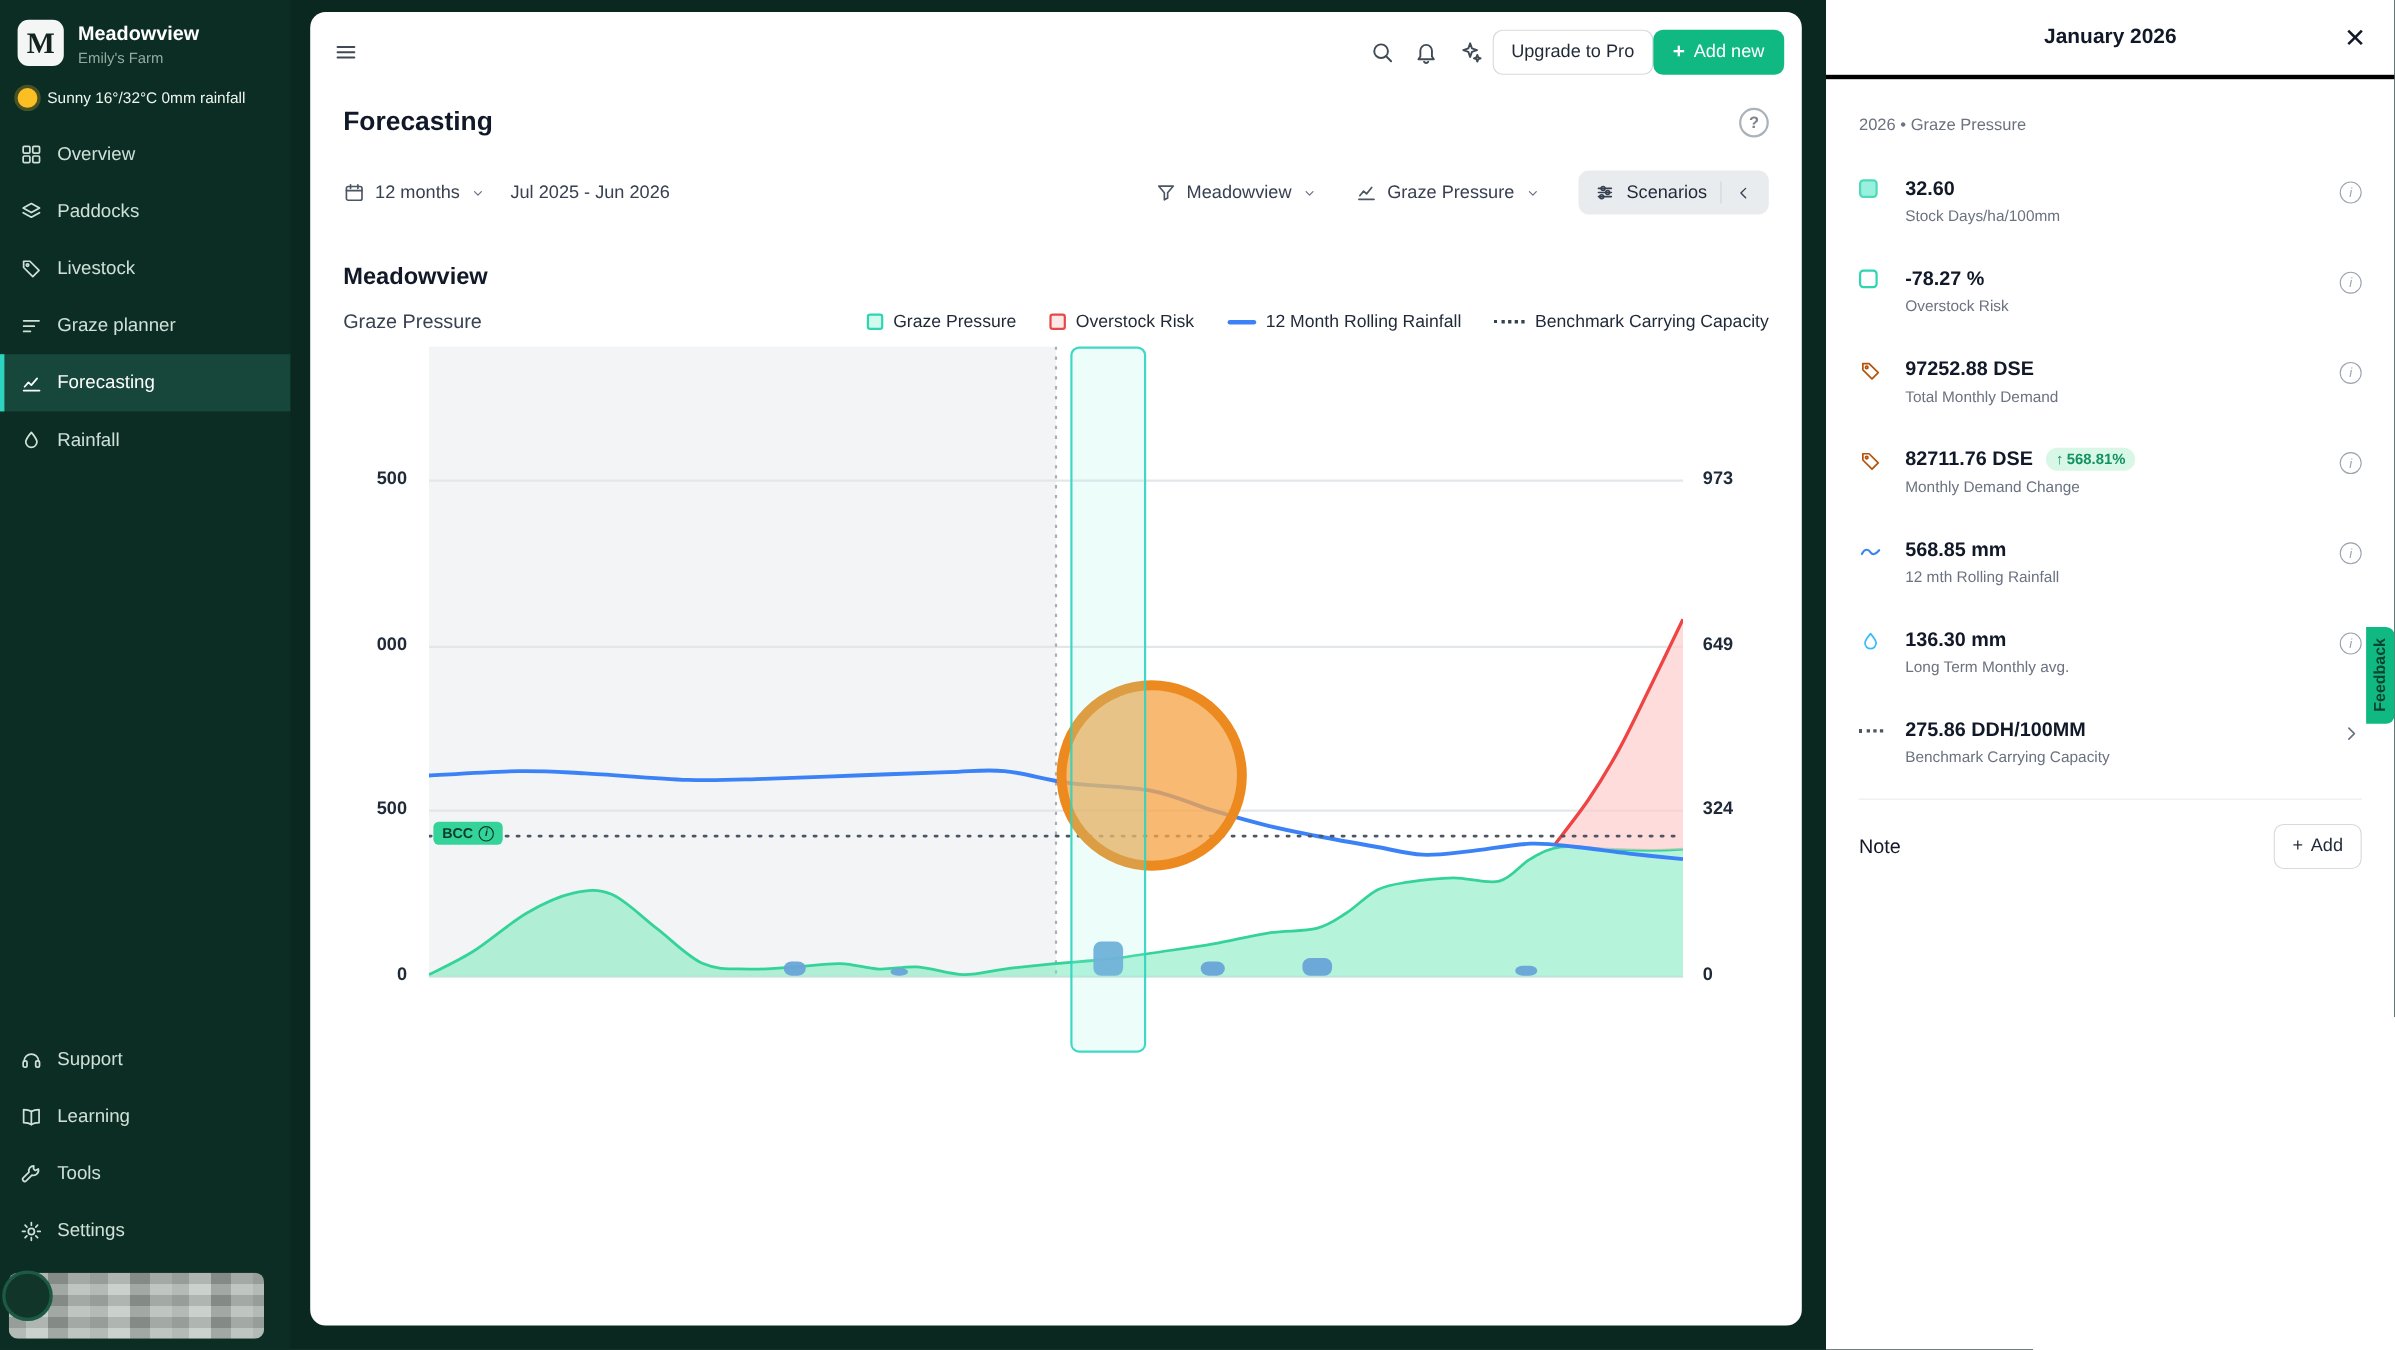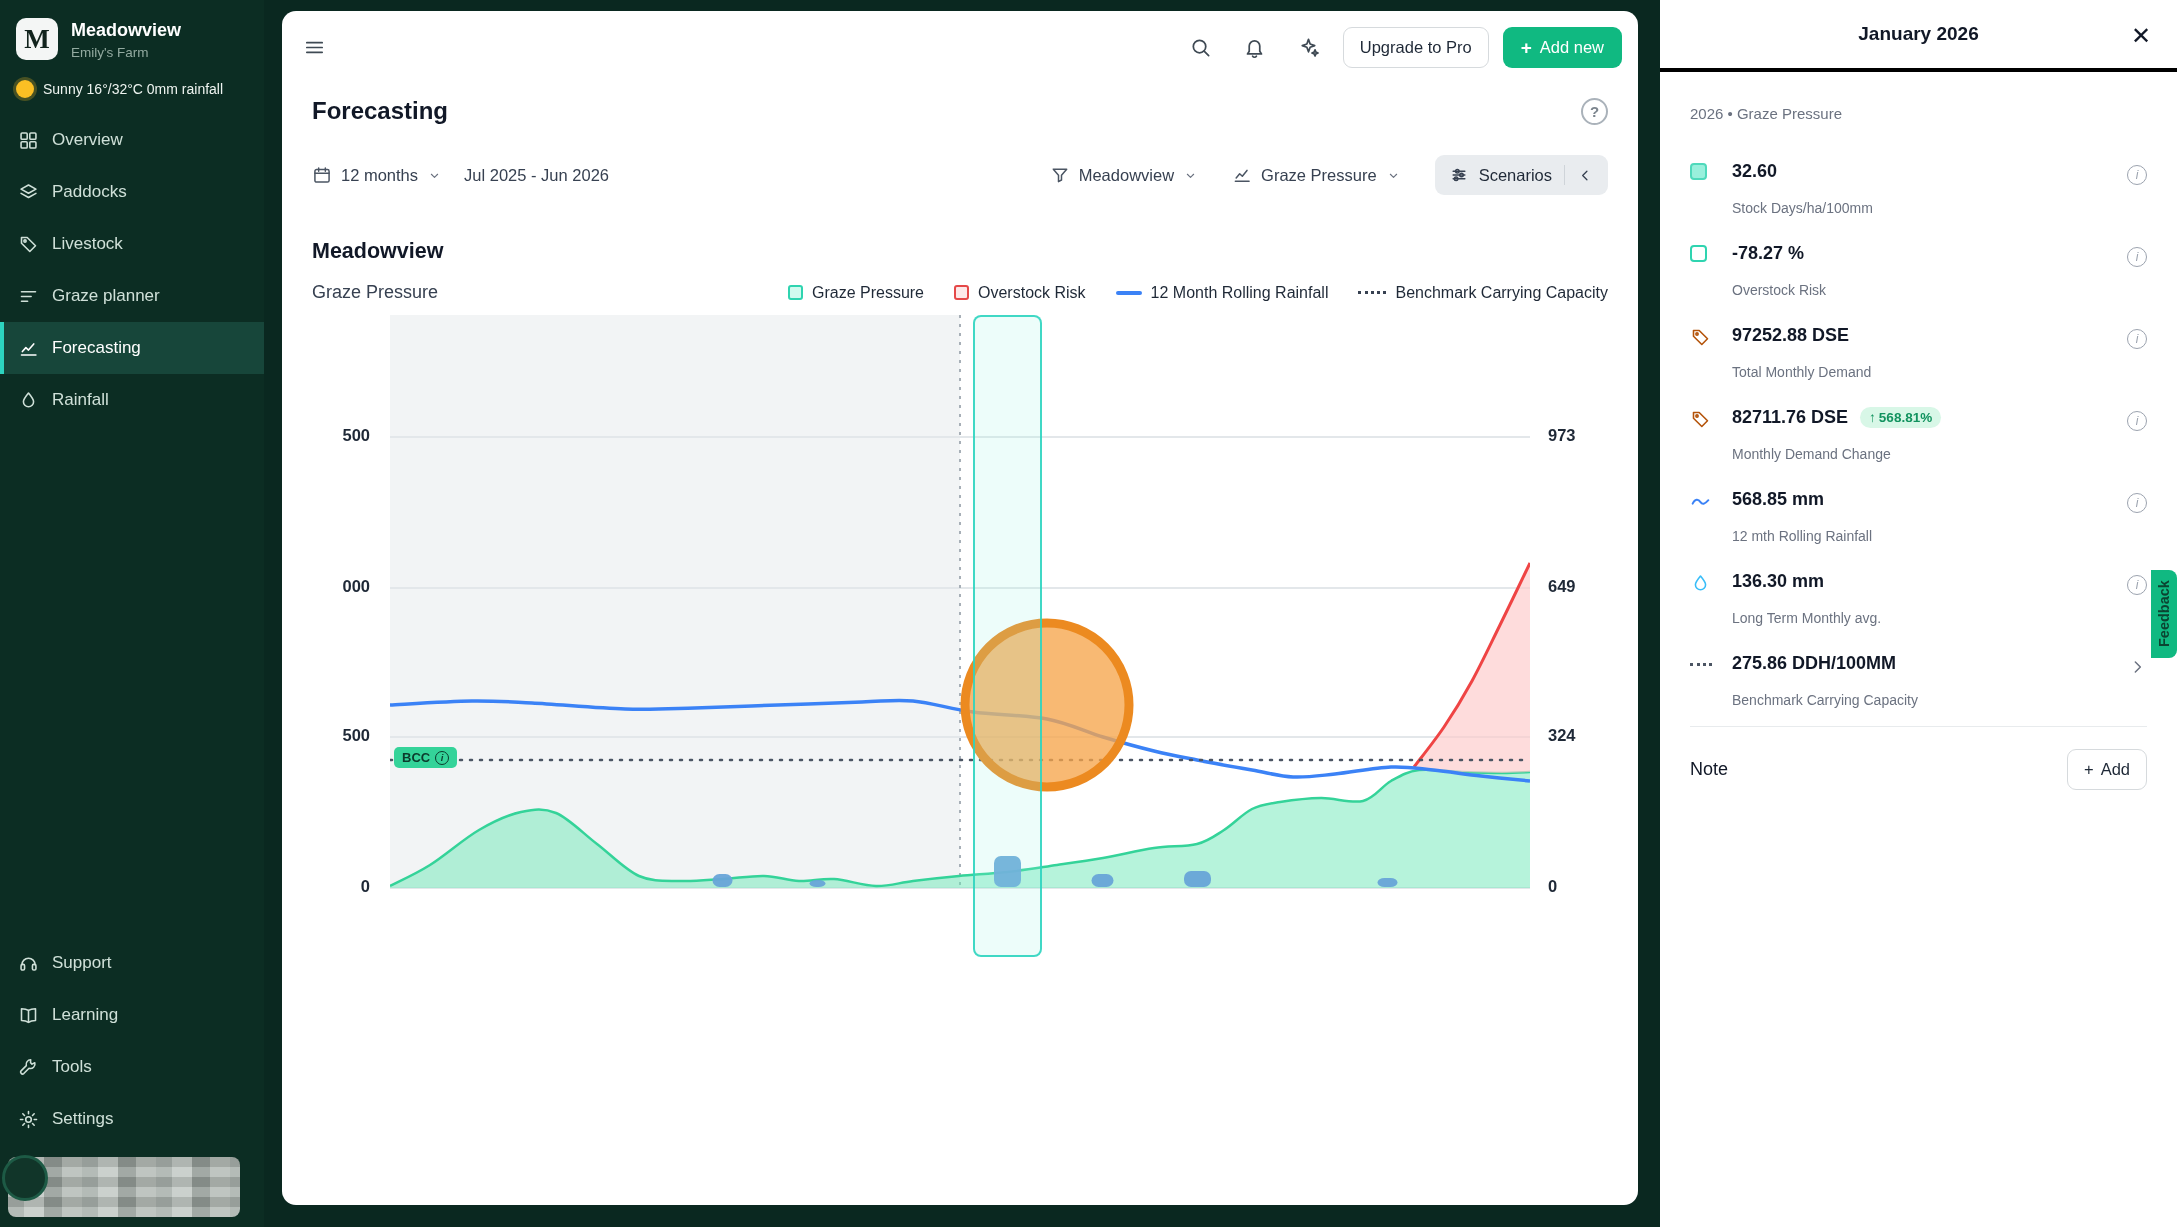--- a/index.html
+++ b/index.html
@@ -24,21 +24,21 @@
       repeating-linear-gradient(0deg, rgba(255,255,255,.14) 0 10px, rgba(0,0,0,.10) 10px 20px),
       repeating-linear-gradient(90deg,#a8b0ab 0 16px,#c3c9c5 16px 36px,#939b96 36px 54px,#b5bcb7 54px 74px);
   }
   .avatar-circ{position:absolute;left:-6px;bottom:16px;width:46px;height:46px;border-radius:50%;background:#113529;border:3px solid #1d5a45;}
 
   
   .main{position:absolute;left:282px;top:11px;width:1356px;height:1194px;background:#fff;border-radius:14px;overflow:hidden;}
   .topbar{height:72px;display:flex;align-items:center;padding:0 16px 0 12px;}
   .iconbtn{width:40px;height:40px;display:flex;align-items:center;justify-content:center;color:#3f4a54;cursor:pointer;background:none;border:none;}
   .iconbtn .icn{width:23px;height:23px;}
-  .topbar-right{margin-left:auto;display:flex;align-items:center;gap:14px;}
+  .topbar-right{margin-left:auto;display:flex;align-items:center;gap:0;}
   .btn-outline{display:flex;align-items:center;gap:7px;border:1.5px solid #d6dadd;background:#fff;border-radius:9px;padding:10px 16px;font-size:16.5px;color:#1f2937;cursor:pointer;font-family:inherit;}
   .btn-green{display:flex;align-items:center;gap:8px;border:none;background:#10b981;border-radius:9px;padding:11px 18px;font-size:16.5px;color:#fff;cursor:pointer;font-family:inherit;}
   .btn-green .plus{font-size:19px;font-weight:bold;line-height:1;}
   .page-head{display:flex;align-items:center;justify-content:space-between;padding:14px 30px 0;}
   .page-title{font-size:24px;font-weight:bold;color:#111827;}
   .help{width:27px;height:27px;border-radius:50%;border:2px solid #aab2ba;color:#7b848d;display:flex;align-items:center;justify-content:center;font-size:15px;font-weight:bold;cursor:pointer;}
   .filterbar{display:flex;align-items:center;padding:30px 30px 0;}
   .fctl{display:flex;align-items:center;gap:9px;font-size:16.5px;color:#374151;cursor:pointer;}
   .fctl .icn{width:20px;height:20px;color:#4b5563;}
   .fctl .chev{width:15px;height:15px;color:#6b7280;}
@@ -86,21 +86,21 @@
   .panel-sub{font-size:15px;color:#6b7280;margin-top:7px;}
   .stats{margin-top:24px;}
   .stat{display:flex;align-items:flex-start;padding:15px 0;height:82px;}
   .si{width:24px;margin-right:18px;margin-top:2px;flex:0 0 auto;display:flex;}
   .si .sq{width:17px;height:17px;border-radius:4px;}
   .si .sq.filled{background:#99f0dc;border:2px solid #4fd9bb;}
   .si .sq.outline{background:#fff;border:2.5px solid #2fd4b0;}
   .si .icn{width:21px;height:21px;}
   .si.tagc{color:#b45309;} .si.wavec{color:#3b82f6;} .si.dropc{color:#38bdf8;}
   .si .dotl{width:22px;height:0;border-top:3.5px dotted #4b5563;margin-top:8px;}
-  .stat-txt{display:flex;flex-direction:column;gap:18px;}
+  .stat-txt{display:flex;flex-direction:column;gap:6px;}
   .stat-valrow{display:flex;align-items:center;}
   .stat-val{font-size:18px;font-weight:bold;color:#111827;}
   .stat-lab{font-size:14px;color:#6b7280;}
   .badge{display:inline-flex;align-items:center;gap:3px;margin-left:12px;background:#d8f7e7;color:#12935f;border-radius:11px;padding:3px 9px;font-size:13.5px;font-weight:bold;}
   .stat-trail{margin-left:auto;margin-top:4px;}
   .info{width:20px;height:20px;border-radius:50%;border:1.5px solid #9ca3af;color:#9ca3af;font-size:12px;font-style:italic;display:flex;align-items:center;justify-content:center;cursor:pointer;}
   .chevr{width:20px;height:20px;color:#6b7280;cursor:pointer;}
   .note-row{border-top:1px solid #e8ebed;margin-top:6px;padding-top:22px;display:flex;align-items:center;justify-content:space-between;}
   .note-lab{font-size:18px;font-weight:500;color:#111827;}
 

